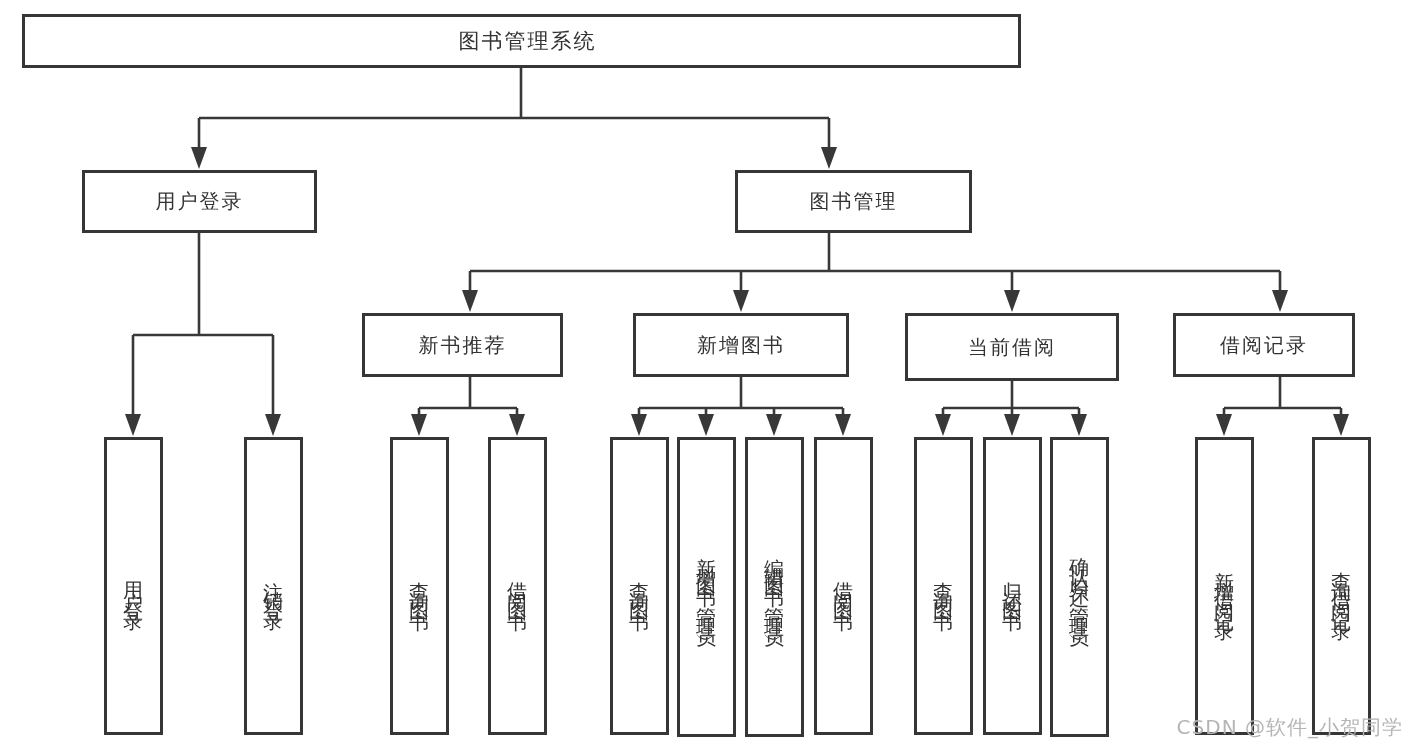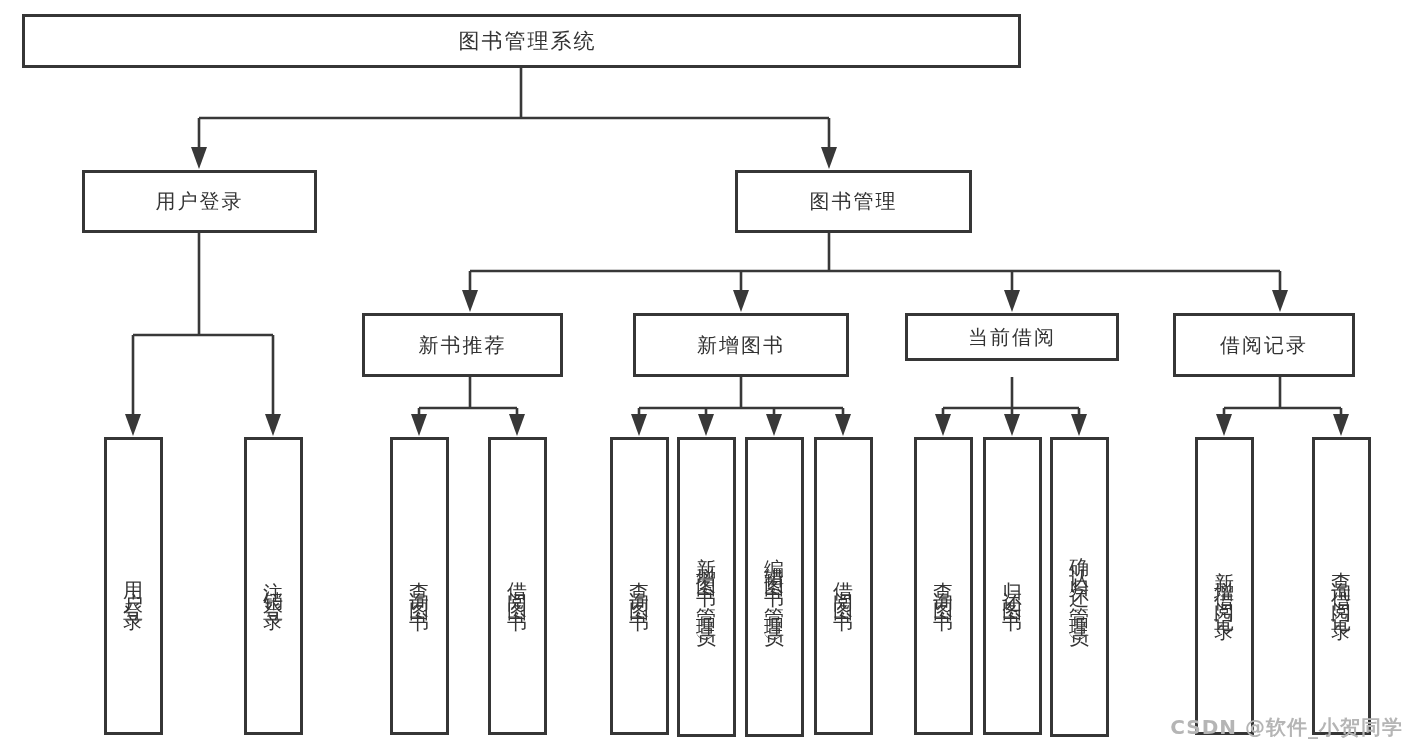--- a/index.html
+++ b/index.html
@@ -52,21 +52,20 @@
   }
   .watermark {
     position: absolute;
     right: 2px;
     top: 714px;
     font-size: 20px;
     color: #b5b5b5;
     letter-spacing: 1px;
     white-space: nowrap;
     z-index: 5;
-    font-weight: bold;
   }
 </style>
 </head>
 <body>
 
 <div class="canvas">
 
   <svg class="connectors" viewBox="0 0 1405 747" aria-hidden="true">
     <g stroke="#383838" stroke-width="2.6" fill="none">
 
@@ -120,21 +119,21 @@
   <div class="node h" style="left:711px; top:170px; width:237px; height:63px;margin-left:24px;">
     <span>图书管理</span>
   </div>
 
   <div class="node h" style="left:362px; top:313px; width:201px; height:64px;">
     <span>新书推荐</span>
   </div>
   <div class="node h" style="left:633px; top:313px; width:216px; height:64px;">
     <span>新增图书</span>
   </div>
-  <div class="node h" style="left:905px; top:313px; width:214px; height:48px;">
+  <div class="node h" style="left:905px; top:313px; width:214px; height:68px;">
     <span>当前借阅</span>
   </div>
   <div class="node h" style="left:1173px; top:313px; width:182px; height:64px;">
     <span>借阅记录</span>
   </div>
 
   <div class="node v" style="left:104px; top:437px; width:59px; height:298px;">
     <span>用户登录</span>
   </div>
   <div class="node v" style="left:244px; top:437px; width:59px; height:298px;">

